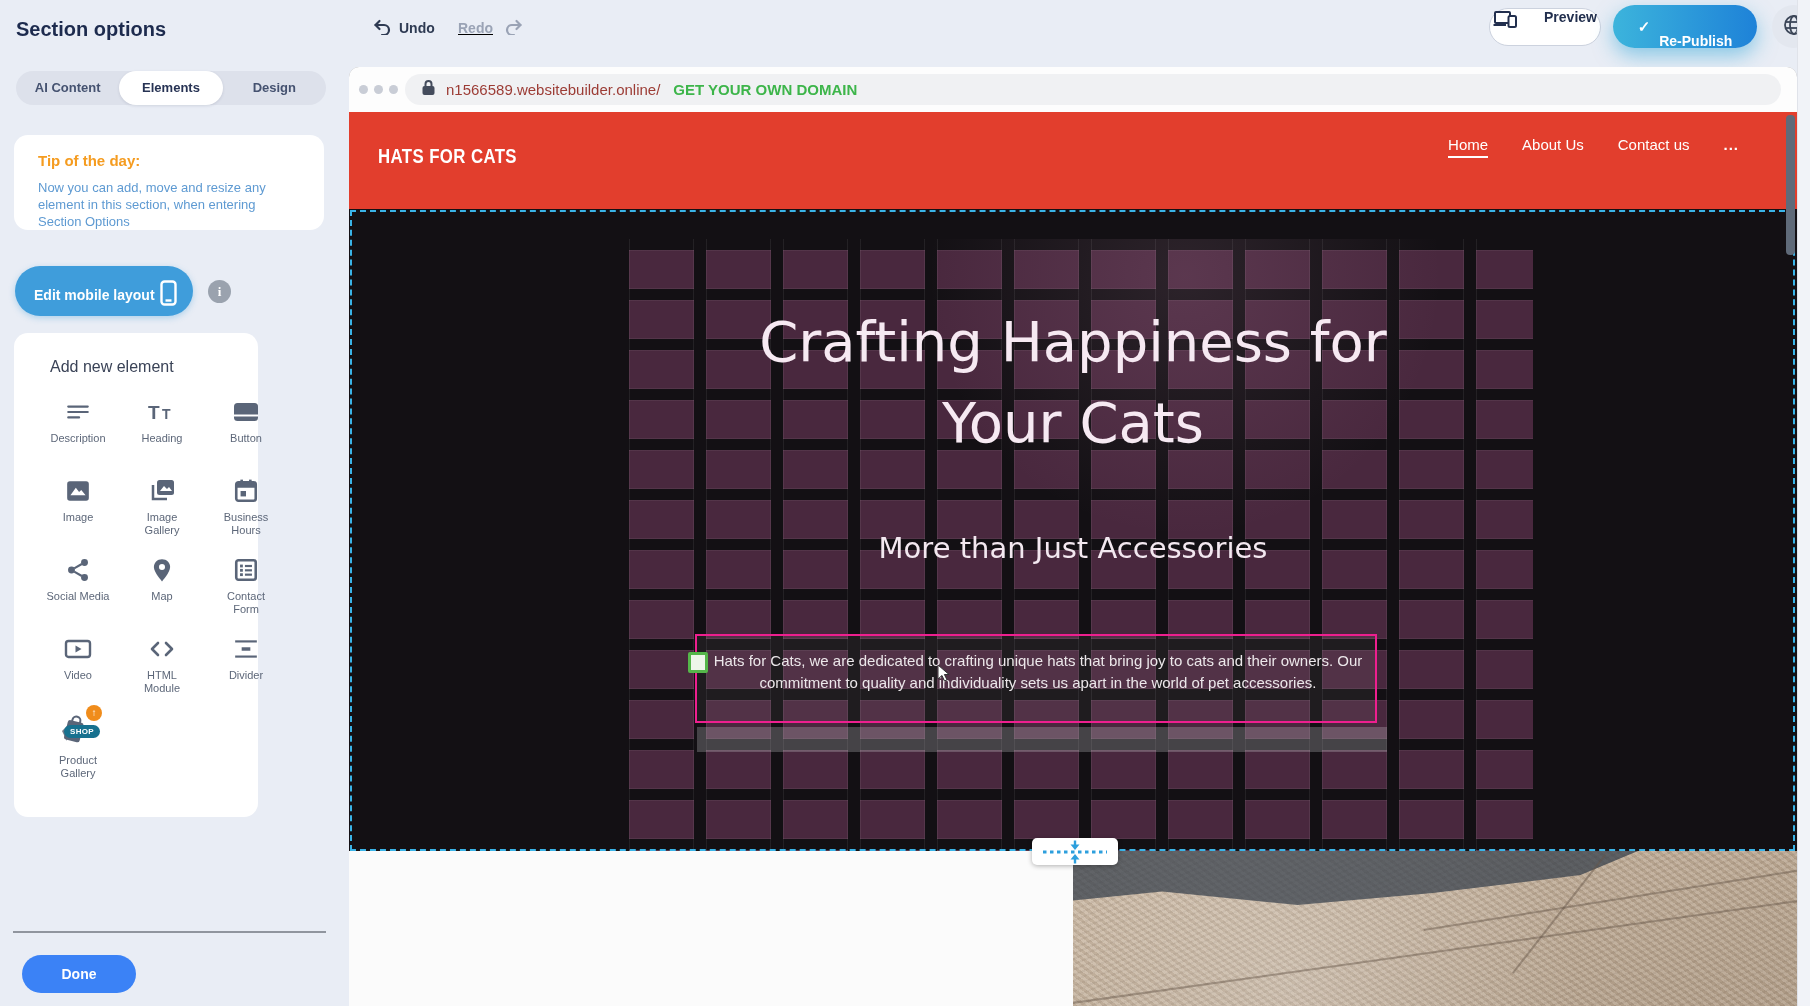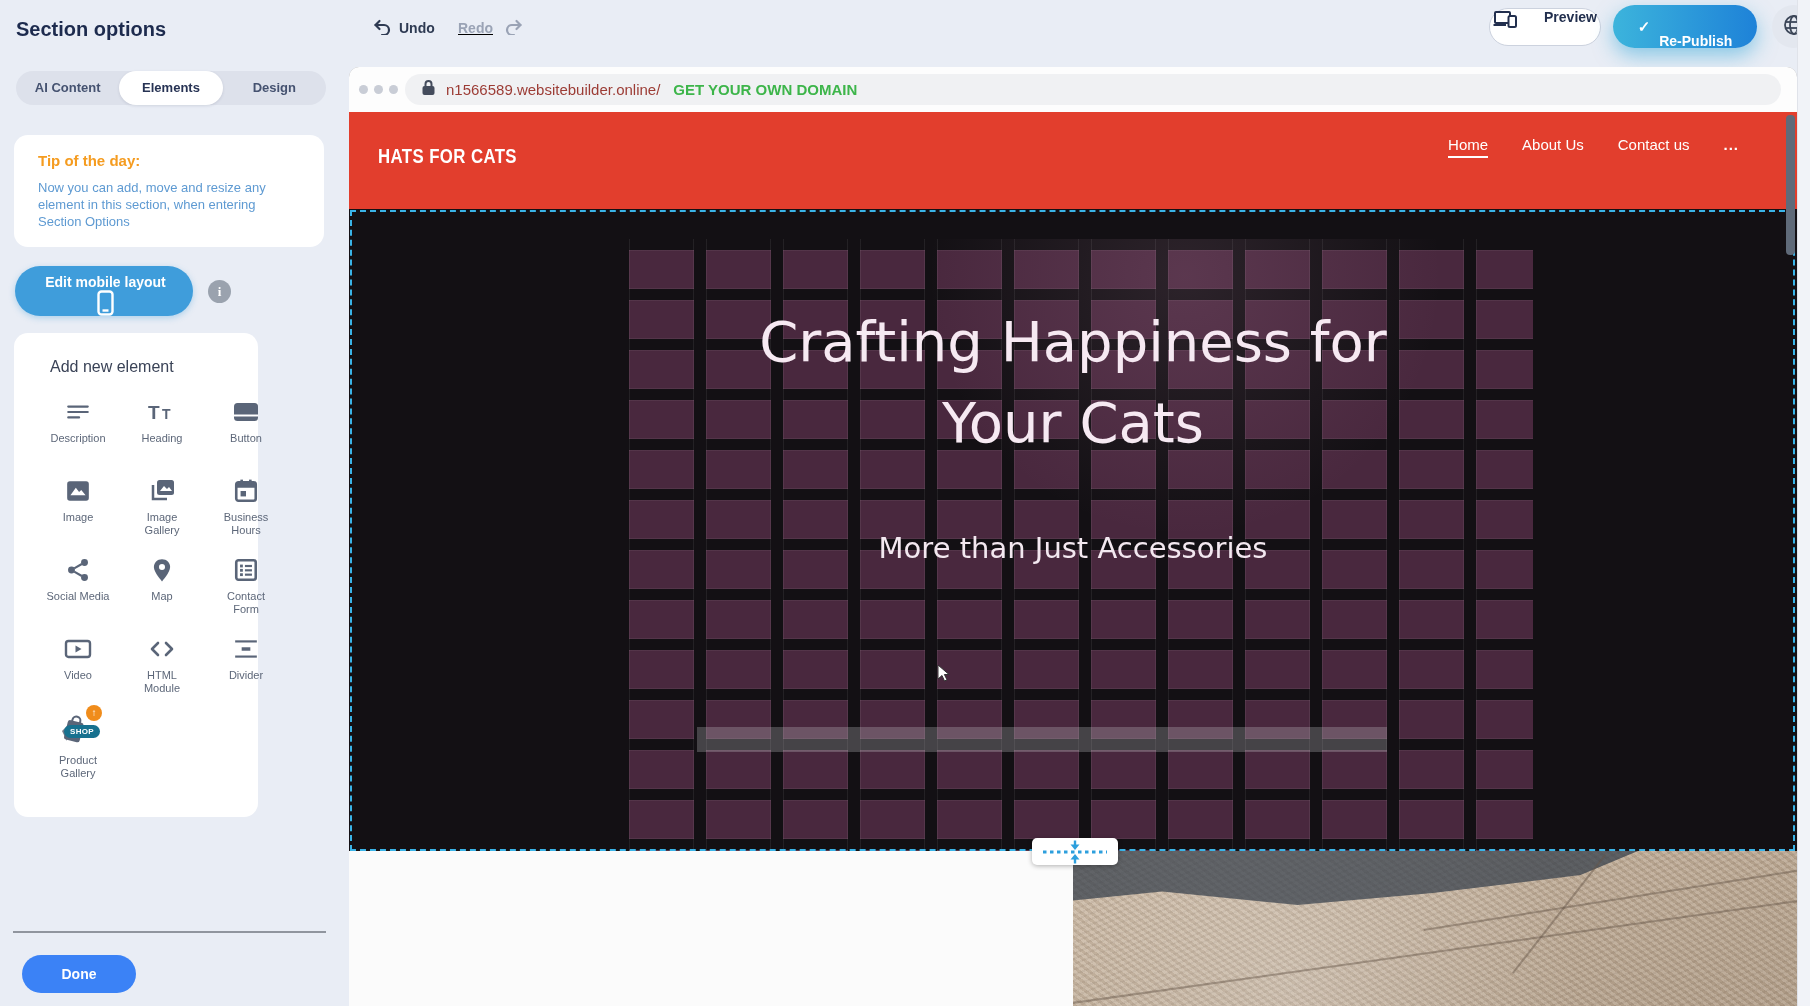--- a/index.html
+++ b/index.html
@@ -6,25 +6,25 @@
   html,body { width:1810px; height:1006px; overflow:hidden; }
   body { font-family:"Liberation Sans", sans-serif; background:#e9edf5; position:relative; }
   .abs { position:absolute; }
 
   
   #panel-title { left:16px; top:18px; font-size:20px; font-weight:bold; color:#1d2b4e; }
   #tabs { left:16px; top:71px; width:310px; height:34px; background:#dde1eb; border-radius:17px; display:flex; align-items:center; }
   .tab { flex:1; text-align:center; font-size:13px; font-weight:700; color:#455270; height:34px; line-height:34px; cursor:pointer; }
   .tab.active { background:#ffffff; border-radius:17px; height:34px; color:#273354; box-shadow:0 1px 3px rgba(30,40,70,.12); }
 
-  #tip-card { left:14px; top:135px; width:310px; height:112px; background:#fff; border-radius:14px;padding-left:14px; }
+  #tip-card { left:14px; top:135px; width:310px; height:95px; background:#fff; border-radius:14px;padding-left:14px; }
   #tip-title { left:24px; top:17px; font-size:15px; font-weight:bold; color:#f59c20; }
   #tip-body { left:24px; top:44px; width:262px; font-size:13px; line-height:17px; color:#5e9ad2; }
 
-  #edit-mobile-btn { left:15px; top:266px; width:178px; height:50px; background:#3f9ddb; border-radius:25px; display:flex; align-items:center; padding:8px 16px 0 19px; cursor:pointer; box-shadow:0 2px 6px rgba(63,157,219,.35);flex-direction:column; }
+  #edit-mobile-btn { left:15px; top:266px; width:178px; height:50px; background:#3f9ddb; border-radius:25px; display:flex; align-items:center; padding:8px 16px 0 19px; cursor:pointer; box-shadow:0 2px 6px rgba(63,157,219,.35); }
   #edit-mobile-btn span.lbl { color:#fff; font-size:14px; font-weight:bold; flex:1; }
   #info-btn { left:208px; top:280px; width:23px; height:23px; border-radius:50%; background:#9aa2ae; color:#fff; font-size:13px; font-weight:bold; text-align:center; line-height:23px; font-family:"Liberation Serif", serif; cursor:pointer; }
 
   #add-card { left:14px; top:333px; width:244px; height:484px; background:#fff; border-radius:14px; }
   #add-title { left:36px; top:25px; font-size:16px; color:#3a4357; }
   #el-grid { left:22px; top:62px; width:262px; display:grid; grid-template-columns:repeat(3,84px); row-gap:13px; }
   .el-item { width:84px; min-height:66px; display:flex; flex-direction:column; align-items:center; cursor:pointer; }
   .el-item .ic { height:34px; display:flex; align-items:center; justify-content:center; position:relative; }
   .el-item .lbl { font-size:11px; line-height:13px; color:#5d6779; text-align:center; margin-top:3px; white-space:nowrap; }
   .el-item.wrap .lbl { white-space:normal; width:54px; }
@@ -355,20 +355,24 @@
       <span class="nav-item">Contact us</span>
       <span class="nav-more">...</span>
     </div>
   </div>
 
   <div id="hero">
     <div id="tile-grid"></div>
     <div id="hero-sub">More than Just Accessories</div>
     <div id="hero-heading">Crafting Happiness for Your Cats</div>
     <div id="gray-band"></div>
+    <div id="sel-box">
+      <div id="sel-handle"></div>
+      <div id="hero-para">Hats for Cats, we are dedicated to crafting unique hats that bring joy to cats and their owners. Our commitment to quality and individuality sets us apart in the world of pet accessories.</div>
+    </div>
     <div id="cursor">
       <svg width="14" height="20" viewBox="0 0 14 20">
           <path d="M1 1 L1 15 L5 11.5 L7.5 17 L10 15.8 L7.4 10.5 L12 10.5 Z" fill="#fff" stroke="#333" stroke-width="1"></path>
         </svg>
     </div>
     <div id="hero-dashes"></div>
   </div>
 
   <div id="bottom-section">
     <div id="granite">

